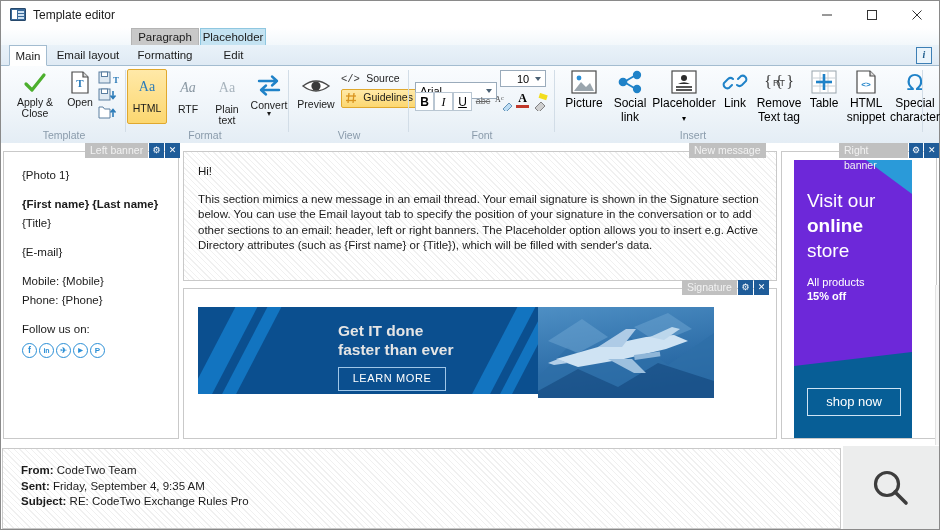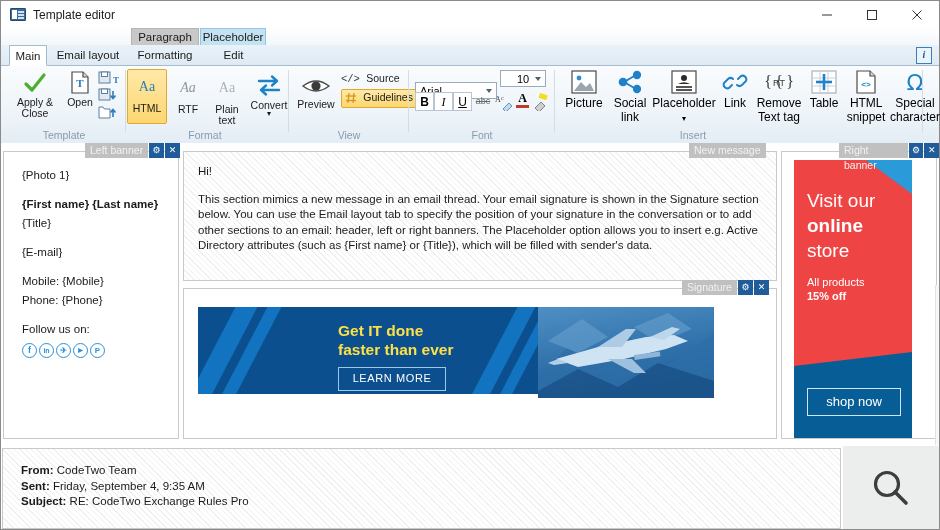--- a/index.html
+++ b/index.html
@@ -112,26 +112,26 @@
     font-size:9px;font-weight:bold;box-sizing:border-box;}
 
   .newmsg{position:absolute;left:182px;top:8px;width:594px;height:130px;border:1px solid #c9c9c9;box-sizing:border-box;}
   .nm-body{padding:12px 14px 0 14px;font-size:11.5px;line-height:15.5px;color:#1b1b1b;}
   .nm-body p{margin:0 0 12px 0;}
 
   .sigpanel{position:absolute;left:182px;top:145px;width:594px;height:151px;border:1px solid #c9c9c9;background:#fff;box-sizing:border-box;}
   .banner{position:absolute;left:14px;top:18px;width:516px;height:91px;overflow:hidden;background:#0b4f8f;}
   .banner .stripes{position:absolute;inset:0;}
   .banner .photo{position:absolute;right:0;top:0;width:176px;height:100%;overflow:hidden;}
-  .banner .btxt{position:absolute;left:140px;top:14px;color:#fde047;font-weight:bold;font-size:15.5px;line-height:19px;}
+  .banner .btxt{position:absolute;left:140px;top:14px;color:#e5e5e5;font-weight:bold;font-size:15.5px;line-height:19px;}
   .banner .learn{position:absolute;left:140px;top:60px;width:106px;height:22px;border:1px solid #9fc6e8;
     color:#fff;font-size:11px;letter-spacing:.6px;text-align:center;line-height:21px;cursor:default;}
 
   .rightpanel{position:absolute;left:780px;top:8px;width:156px;height:288px;border:1px solid #c9c9c9;background:#fff;box-sizing:border-box;}
-  .rbanner{position:absolute;left:12px;top:8px;width:118px;height:278px;background:#ef4444;overflow:hidden;}
+  .rbanner{position:absolute;left:12px;top:8px;width:118px;height:278px;background:#6d28d9;overflow:hidden;}
   .rb-corner{position:absolute;right:0;top:0;width:46px;height:34px;background:#2a9ad9;
     clip-path:polygon(100% 0,100% 100%,0 0);}
   .rb-bottom{position:absolute;left:0;bottom:0;width:100%;height:86px;background:#075e96;
     clip-path:polygon(0 14px,100% 0,100% 100%,0 100%);}
   .rb-h{position:absolute;left:13px;top:28px;color:#fff;font-size:19px;line-height:25px;}
   .rb-h .bd{font-weight:bold;}
   .rb-sub{position:absolute;left:13px;top:115px;color:#fff;font-size:11px;line-height:14px;}
   .rb-sub .bd{font-weight:bold;}
   .rb-shop{position:absolute;left:13px;bottom:22px;width:92px;height:26px;border:1px solid #cfe4f4;
     color:#fff;font-size:13px;text-align:center;line-height:25px;cursor:default;}

